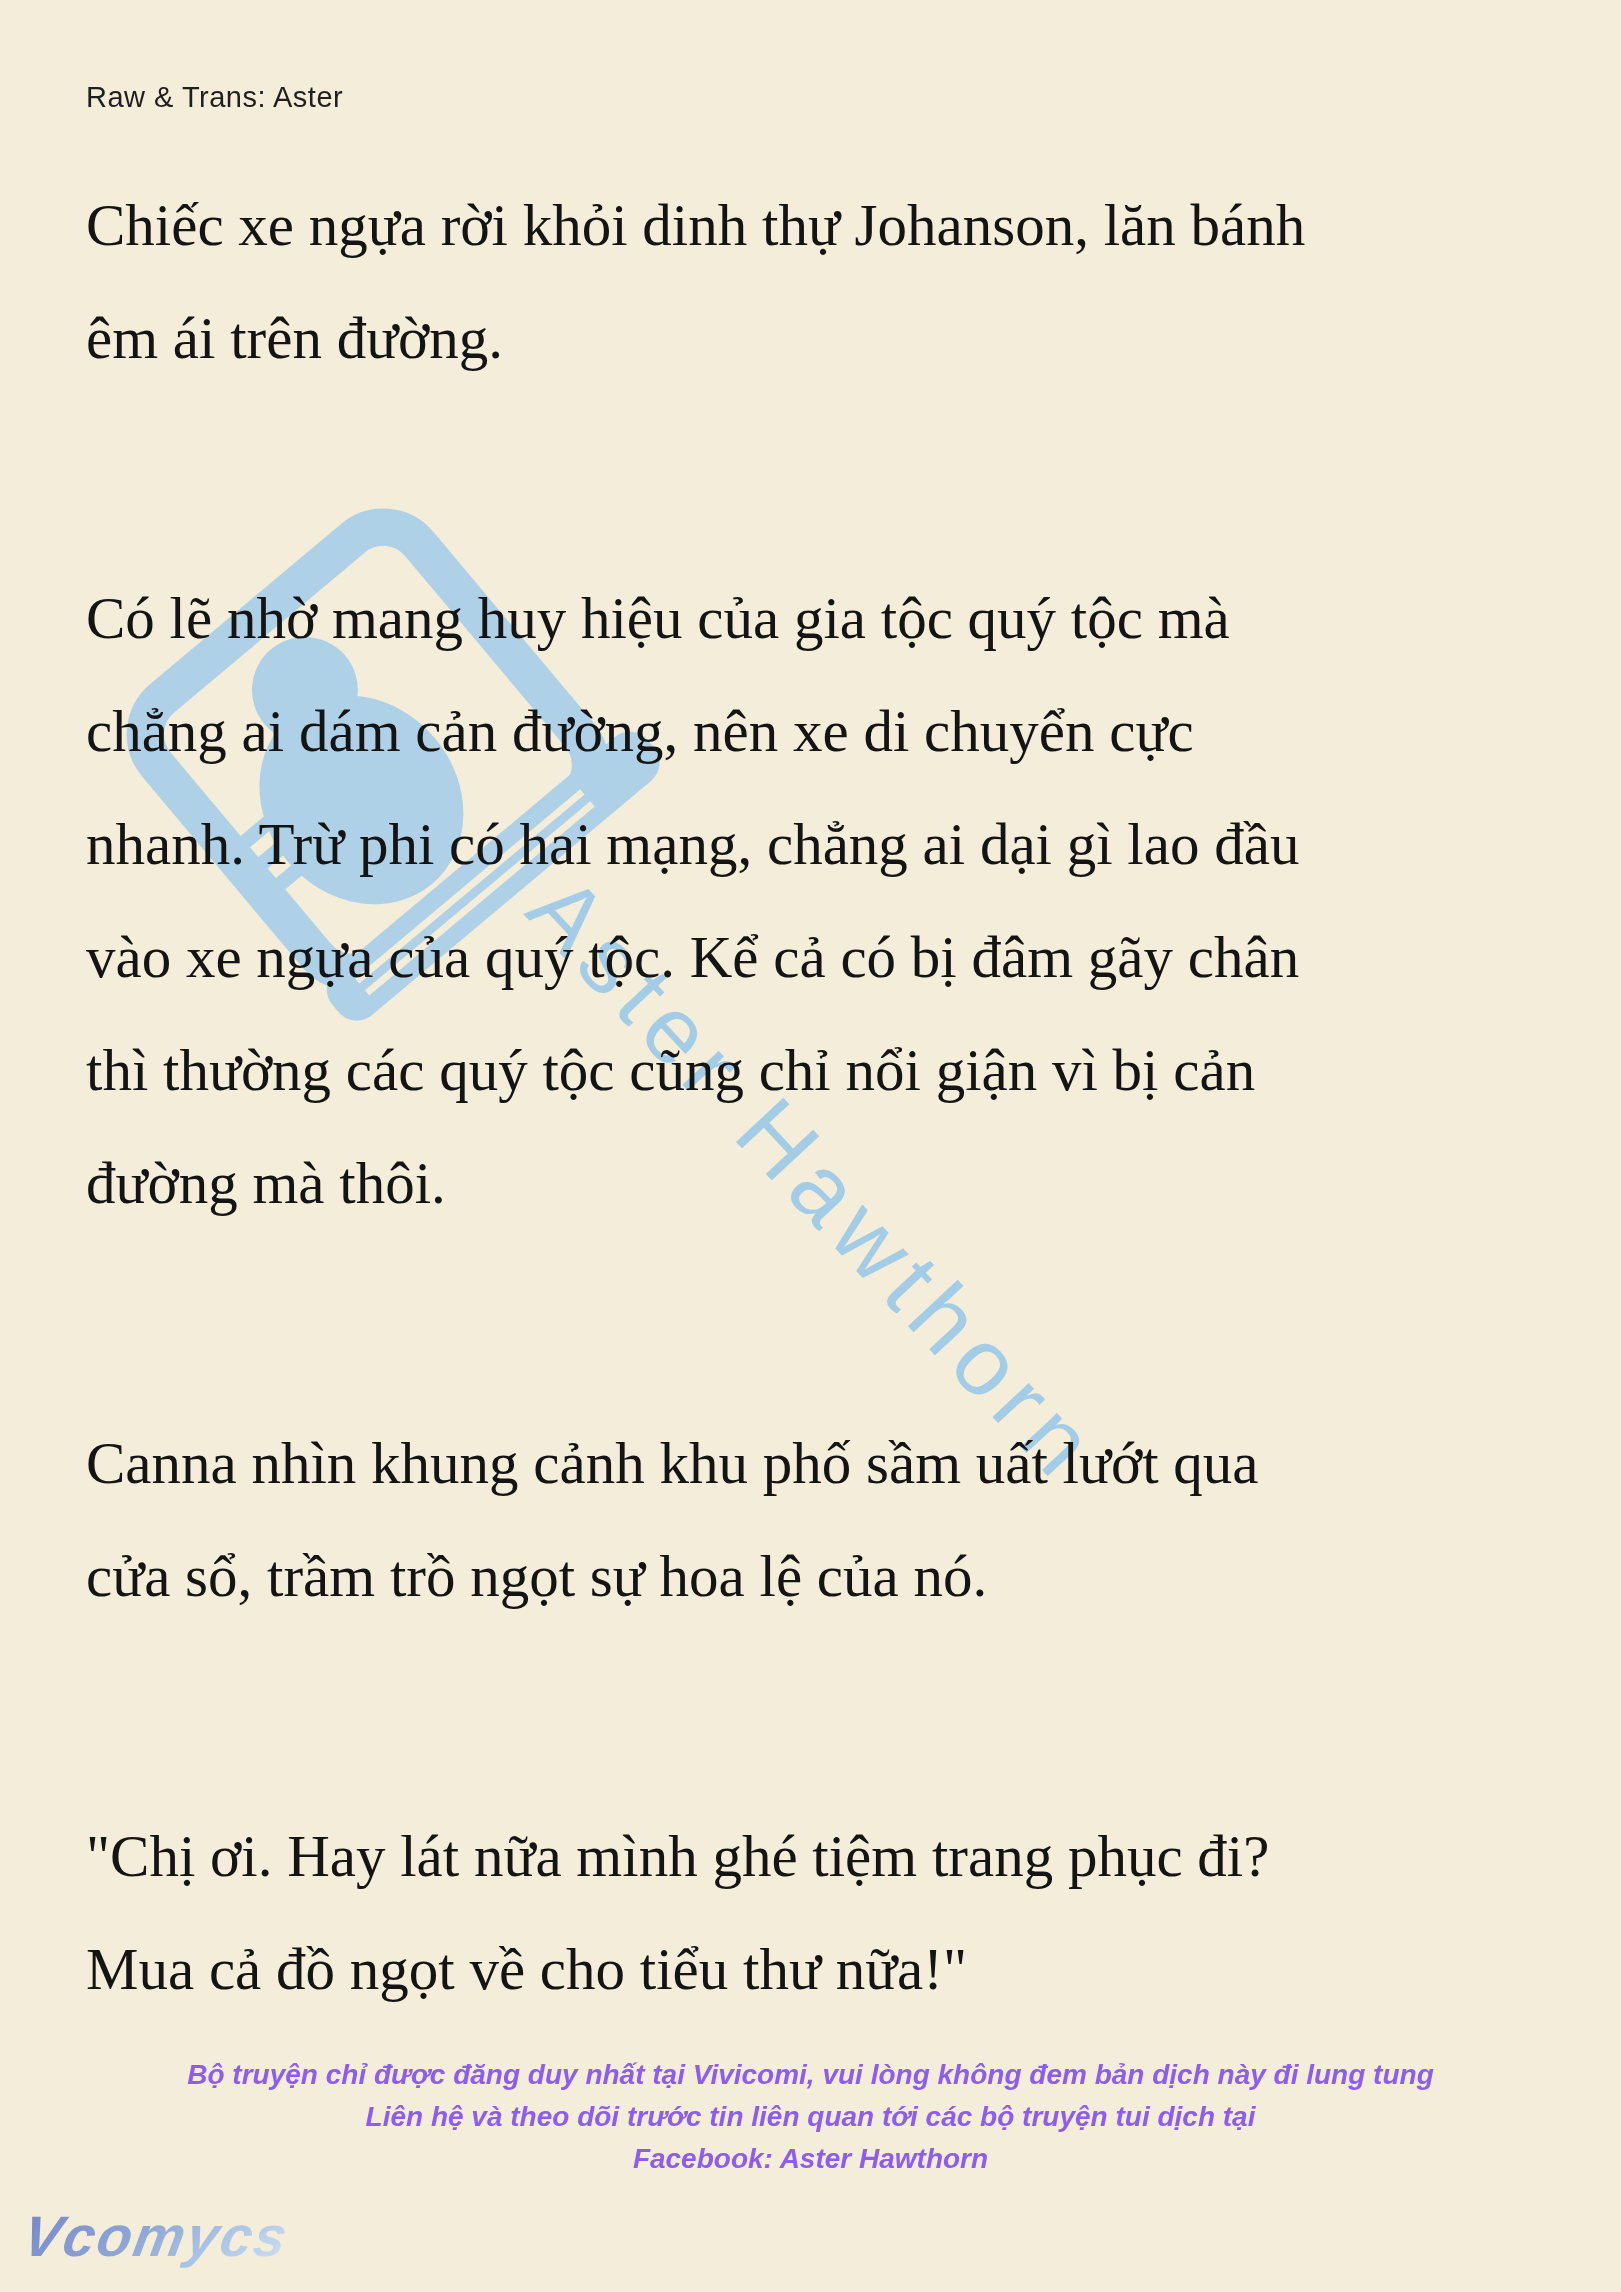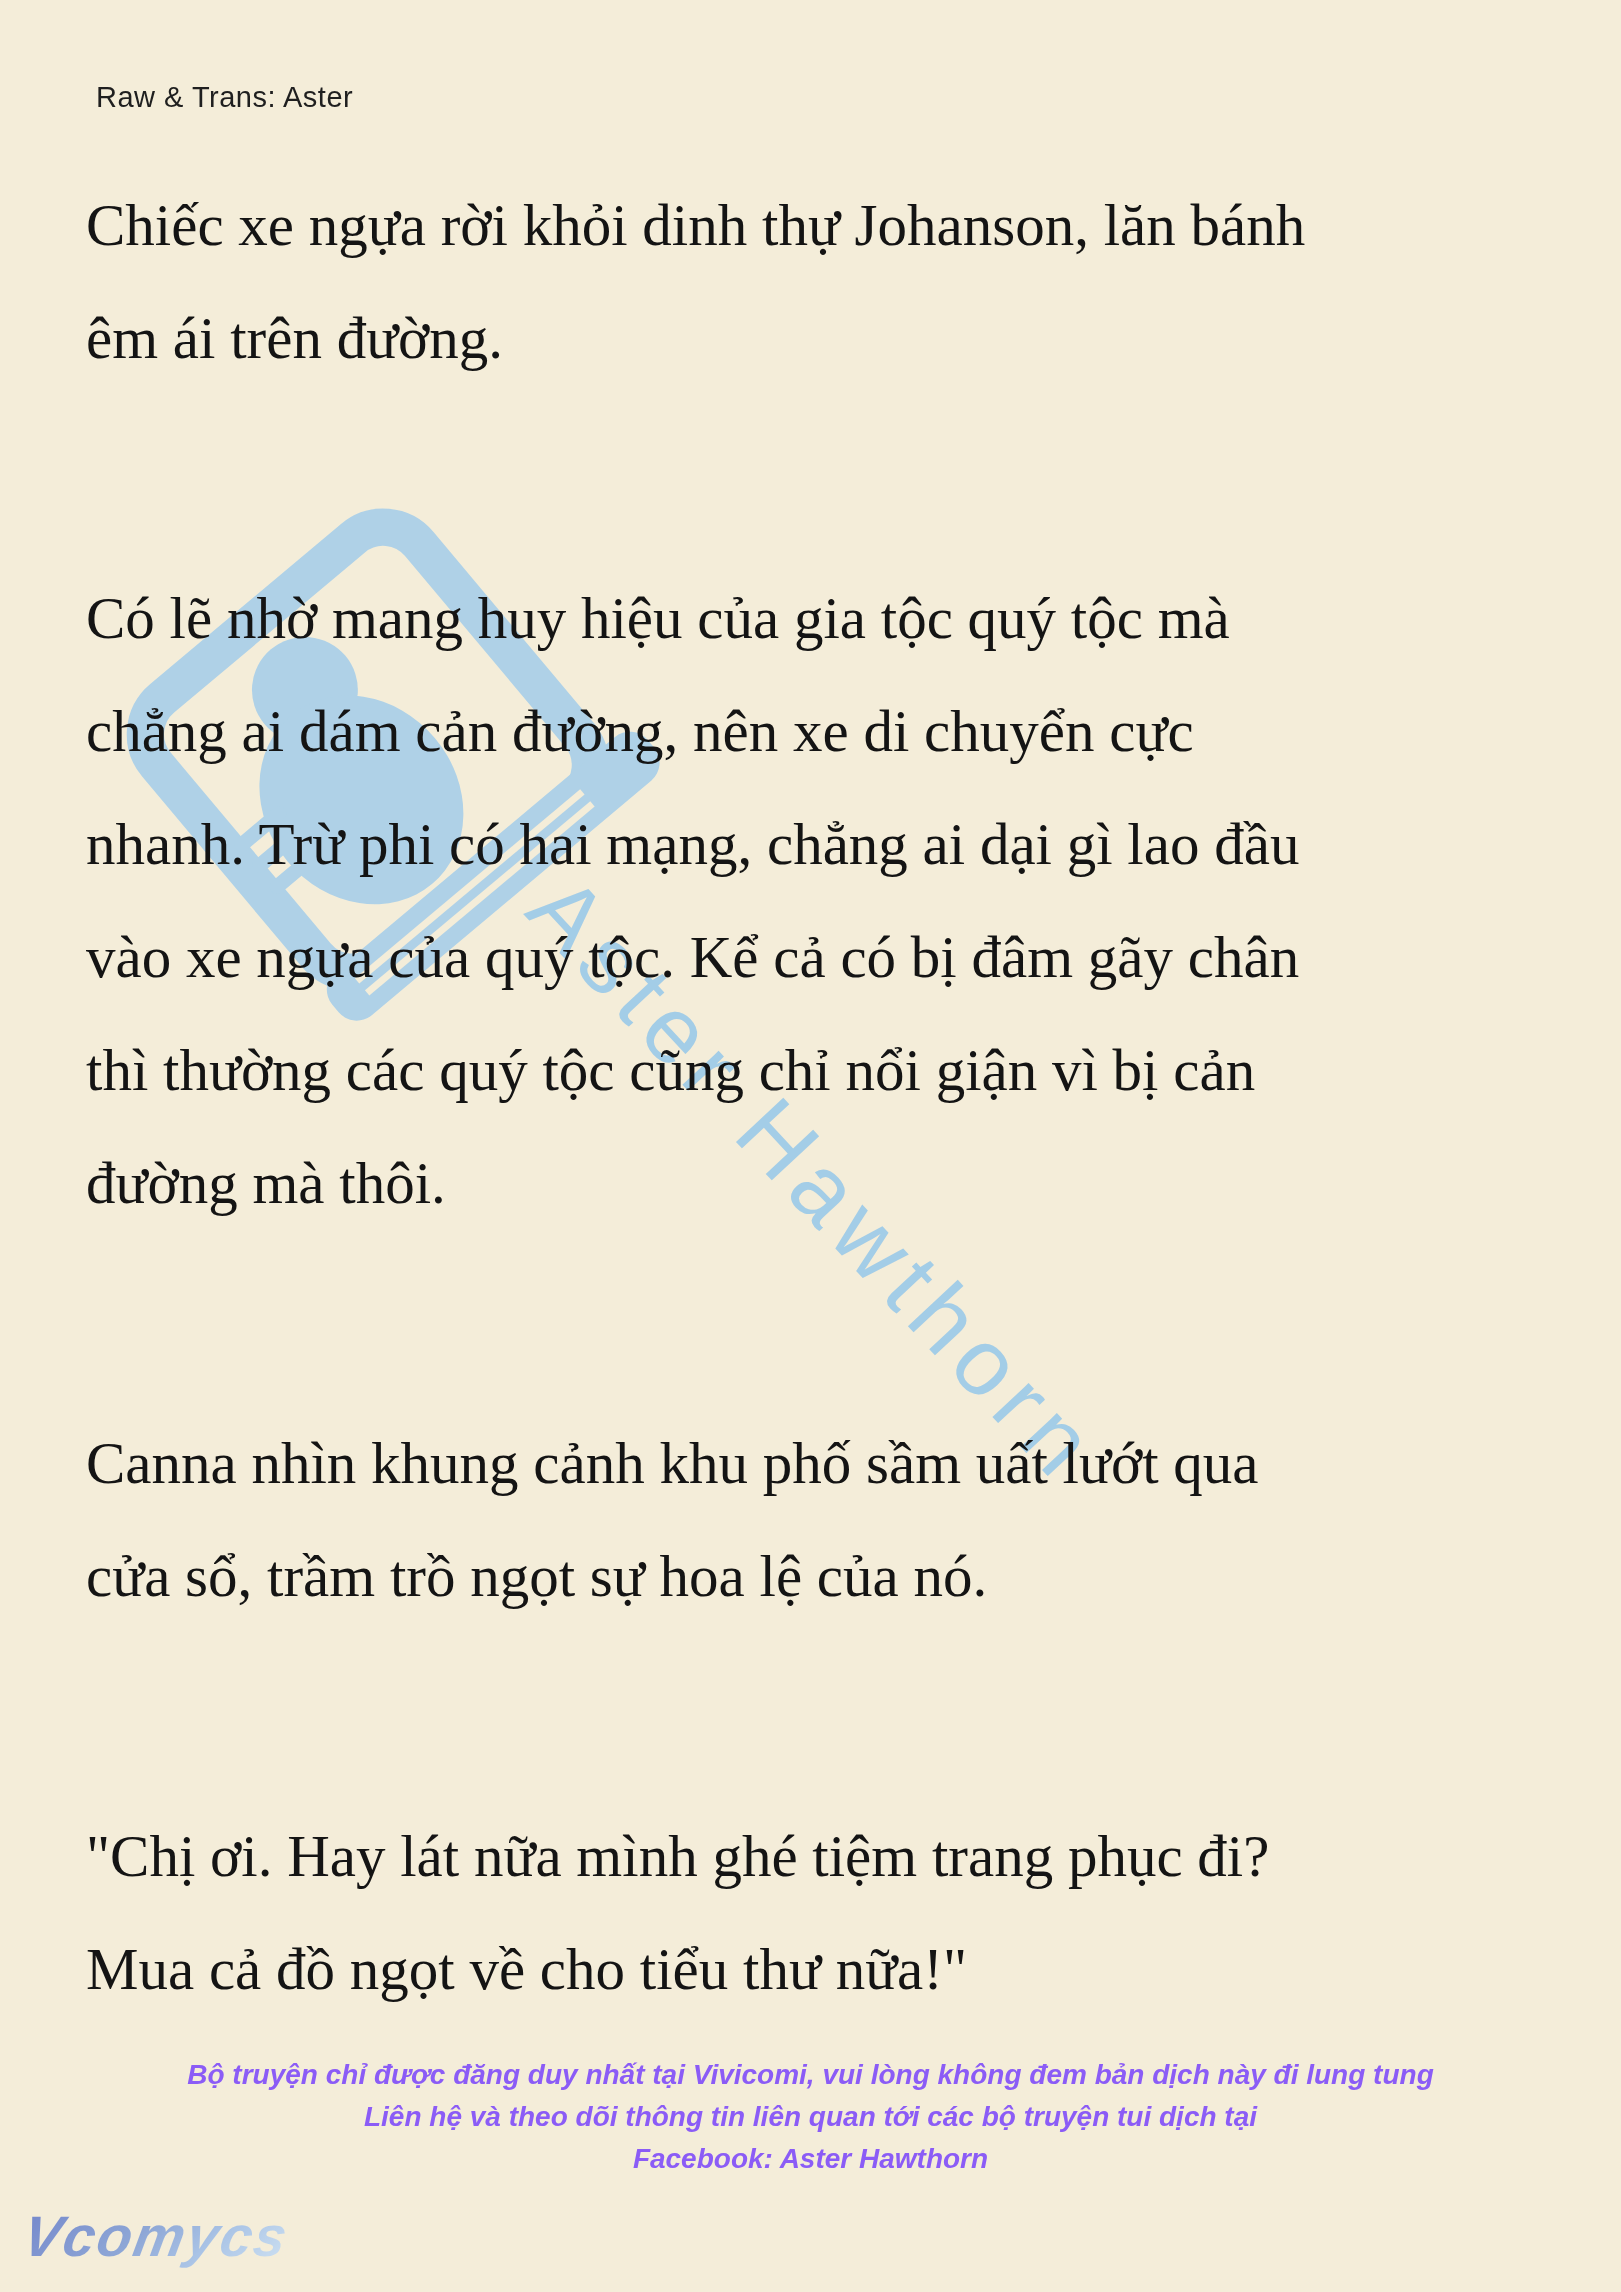--- a/index.html
+++ b/index.html
@@ -6,21 +6,21 @@
   .page{
     position:relative;
     width:1621px;
     height:2293px;
     background:#f4edd9;
     overflow:hidden;
     font-family:"Liberation Serif", serif;
   }
   .credit{
     position:absolute;
-    left:96px; top:81px;
+    left:86px; top:81px;
     font-family:"Liberation Sans", sans-serif;
     font-size:29px;
     color:#1f1f1f;
     letter-spacing:0.5px;
   }
   .story{
     position:absolute;
     left:86px; top:169px;
     width:1529px;
     font-size:59px;
@@ -111,20 +111,20 @@
 thì thường các quý tộc cũng chỉ nổi giận vì bị cản
 đường mà thôi.</p>
     <p class="para">Canna nhìn khung cảnh khu phố sầm uất lướt qua
 cửa sổ, trầm trồ ngọt sự hoa lệ của nó.</p>
     <p class="para">"Chị ơi. Hay lát nữa mình ghé tiệm trang phục đi?
 Mua cả đồ ngọt về cho tiểu thư nữa!"</p>
   </div>
 
   <div class="footer">
     <div>Bộ truyện chỉ được đăng duy nhất tại Vivicomi, vui lòng không đem bản dịch này đi lung tung</div>
-    <div>Liên hệ và theo dõi thông tin liên quan tới các bộ truyện tui dịch tại</div>
+    <div>Liên hệ và theo dõi trước tin liên quan tới các bộ truyện tui dịch tại</div>
     <div>Facebook: Aster Hawthorn</div>
   </div>
 
   <div class="logo">Vcomycs</div>
 
 </div>
 
 
 </body></html>

